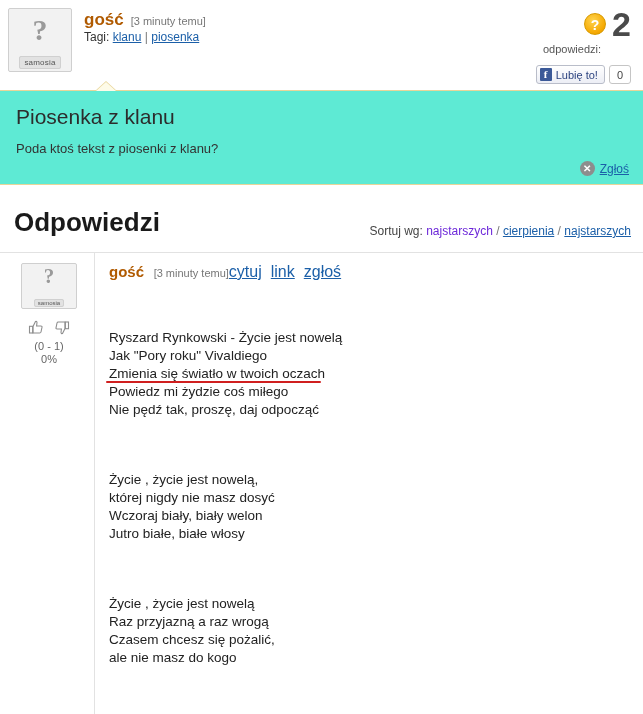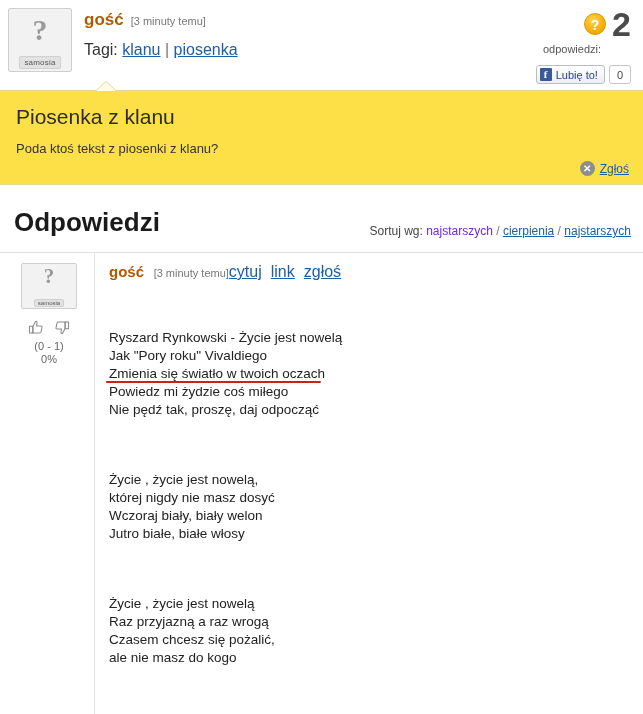--- a/index.html
+++ b/index.html
@@ -71,22 +71,21 @@
   .qauthor {
     font-size: 17px;
     font-weight: bold;
     color: #b05a00;
   }
   .qtime {
     font-size: 11px;
     color: #777;
   }
   .tags-row {
-    margin-top: 11px;
-    font-size: 16px;
+    font-size: 12px;
     color: #444;
   }
   .tags-row .tlabel { color: #333; }
   .tags-row a {
     color: #1b5fa8;
     text-decoration: underline;
   }
   .tags-sep { color: #777; }
 
   .answers-count {
@@ -166,21 +165,21 @@
     height: 19px;
     line-height: 14px;
   }
 
   
   .qbox-wrap { position: relative; margin-top: 2px; }
   .qbox {
     border: 1px solid #e8d59a;
     border-left: none;
     border-right: none;
-    background: #fde047;
+    background: #5eead4;
     padding: 14px 16px 10px 16px;
     position: relative;
   }
   .qbox-pointer {
     position: absolute;
     top: -9px;
     left: 96px;
     width: 0; height: 0;
     border-left: 10px solid transparent;
     border-right: 10px solid transparent;

